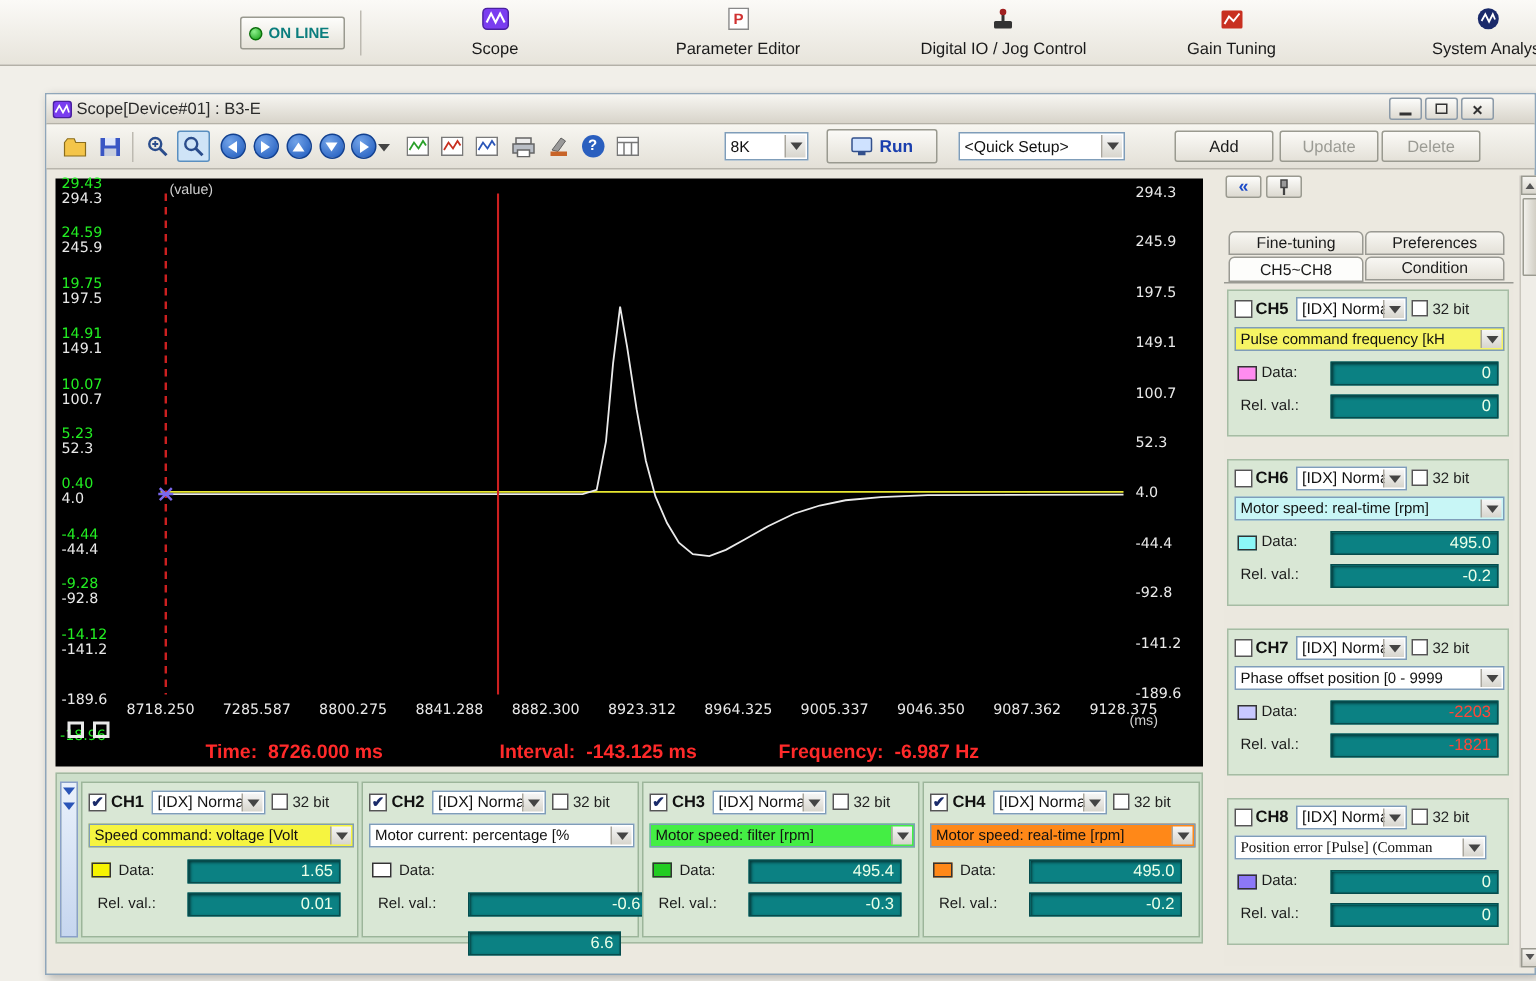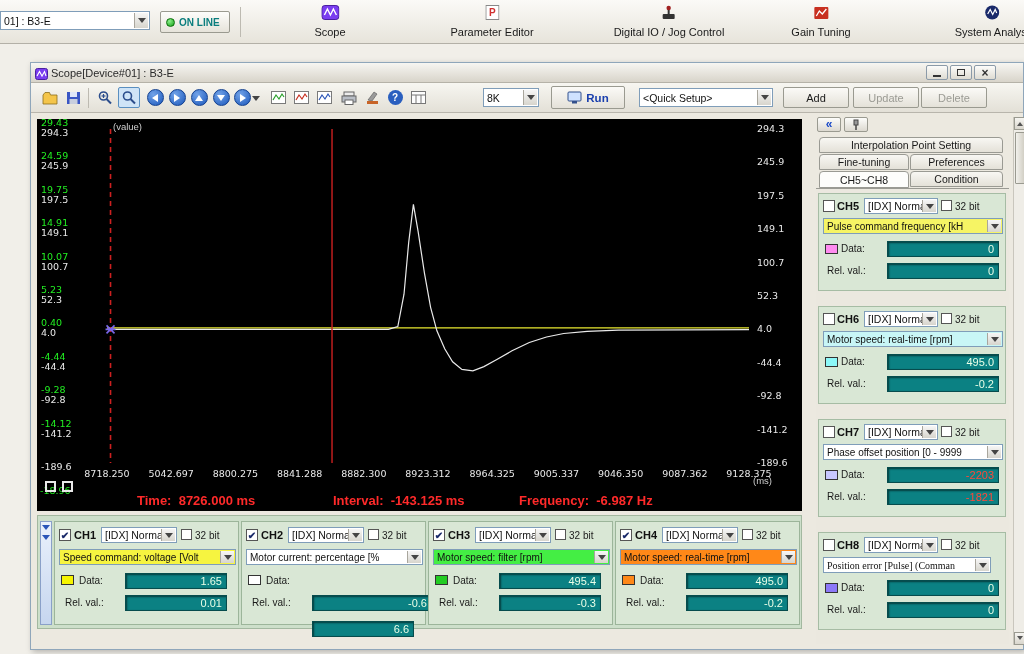--- a/index.html
+++ b/index.html
@@ -107,26 +107,20 @@
   .stri-u{width:0;height:0;border:3px solid transparent;border-bottom:4px solid #555;margin-top:-2px}
   .stri-d{width:0;height:0;border:3px solid transparent;border-top:4px solid #555;margin-bottom:-2px}
   #sthumb{position:absolute;left:1px;top:15px;width:10px;height:52px;background:linear-gradient(90deg,#f2f1ec,#d2cfc5);border:1px solid #9a9a90;border-radius:1px}
 </style>
 </head>
 <body>
 
 <div id="root">
 
   <div id="top-bar">
-    <div class="sel" style="left:0;top:11px;width:150px">
-      <span>01] : B3-E</span>
-      <span class="arrow">
-          <span class="tri-d"></span>
-        </span>
-    </div>
     <div id="online-btn">
       <span id="online-dot"></span>
       <span class="txt">ON LINE</span>
     </div>
     <div class="vsep" style="left:240px"></div>
 
     <div class="tool" style="left:330px">
       <span>
         <svg width="18" height="15">
             <rect x="0.5" y="0.5" width="17" height="14" rx="3" fill="#7a3df0" stroke="#4a20a0"></rect>
@@ -298,21 +292,21 @@
             <span class="tri-d"></span>
           </span>
       </div>
       <div class="pbtn" id="run-btn" style="left:520px;top:3px;width:74px;height:23px">
         <svg width="15" height="13">
             <rect x="1" y="1" width="13" height="9" rx="1" fill="#cfe2ff" stroke="#33508c"></rect>
             <rect x="5" y="10" width="5" height="2.5" fill="#33508c"></rect>
           </svg>
         <span>Run</span>
       </div>
-      <div class="sel" style="left:608px;top:5px;width:134px">
+      <div class="sel" style="left:608px;top:5px;width:111px">
         <span>&lt;Quick Setup&gt;</span>
         <span class="arrow">
             <span class="tri-d"></span>
           </span>
       </div>
       <div class="pbtn" style="left:752px;top:4px;width:66px;height:21px">
         <span>Add</span>
       </div>
       <div class="pbtn disabled" style="left:822px;top:4px;width:66px;height:21px">
         <span>Update</span>
@@ -352,21 +346,21 @@
           <div class="axl g" style="left: 4px; top: 266.2px;">-9.28</div>
           <div class="axl w" style="left: 4px; top: 276.2px;">-92.8</div>
           <div class="axl w" style="left: 720px; top: 272.2px;">-92.8</div>
           <div class="axl g" style="left: 4px; top: 299.6px;">-14.12</div>
           <div class="axl w" style="left: 4px; top: 309.6px;">-141.2</div>
           <div class="axl w" style="left: 720px; top: 305.6px;">-141.2</div>
           <div class="axl g" style="left: 3px; top: 333px; margin-top: 34px;">-18.96</div>
           <div class="axl w" style="left: 4px; top: 343px;">-189.6</div>
           <div class="axl w" style="left: 720px; top: 339px;">-189.6</div>
           <div class="axl w xc" style="left: 70px; top: 350px;">8718.250</div>
-          <div class="axl w xc" style="left: 134.2px; top: 350px;">5042.697</div>
+          <div class="axl w xc" style="left: 134.2px; top: 350px;">7285.587</div>
           <div class="axl w xc" style="left: 198.4px; top: 350px;">8800.275</div>
           <div class="axl w xc" style="left: 262.6px; top: 350px;">8841.288</div>
           <div class="axl w xc" style="left: 326.8px; top: 350px;">8882.300</div>
           <div class="axl w xc" style="left: 391px; top: 350px;">8923.312</div>
           <div class="axl w xc" style="left: 455.2px; top: 350px;">8964.325</div>
           <div class="axl w xc" style="left: 519.4px; top: 350px;">9005.337</div>
           <div class="axl w xc" style="left: 583.6px; top: 350px;">9046.350</div>
           <div class="axl w xc" style="left: 647.8px; top: 350px;">9087.362</div>
           <div class="axl w xc" style="left: 712px; top: 350px;">9128.375</div>
         </div>
@@ -489,21 +483,20 @@
     </div>
 
     <div id="right-panel">
       <div id="collapse-btn">«</div>
       <div id="pin-btn">
         <svg width="10" height="12">
             <rect x="3" y="1" width="4" height="5" fill="#999" stroke="#444"></rect>
             <line x1="5" y1="6" x2="5" y2="11" stroke="#444" stroke-width="1.5"></line>
           </svg>
       </div>
-      <div class="tab" style="left:4px;top:20px;width:184px;height:16px">Interpolation Point Setting</div>
       <div class="tab" style="left:4px;top:37px;width:90px;height:16px">Fine-tuning</div>
       <div class="tab" style="left:95px;top:37px;width:93px;height:16px">Preferences</div>
       <div class="tab active" style="left:4px;top:54px;width:90px;height:17px">CH5~CH8</div>
       <div class="tab" style="left:95px;top:54px;width:93px;height:16px">Condition</div>
       <div id="rp-content"></div>
 
       <div class="rgroup" style="top:76px">
         <span class="cb" style="left:4px;top:6px"></span>
         <span class="ch-name" style="left:18px;top:6px">CH5</span>
         <div class="sel" style="left:45px;top:4px;width:74px;height:16px">

